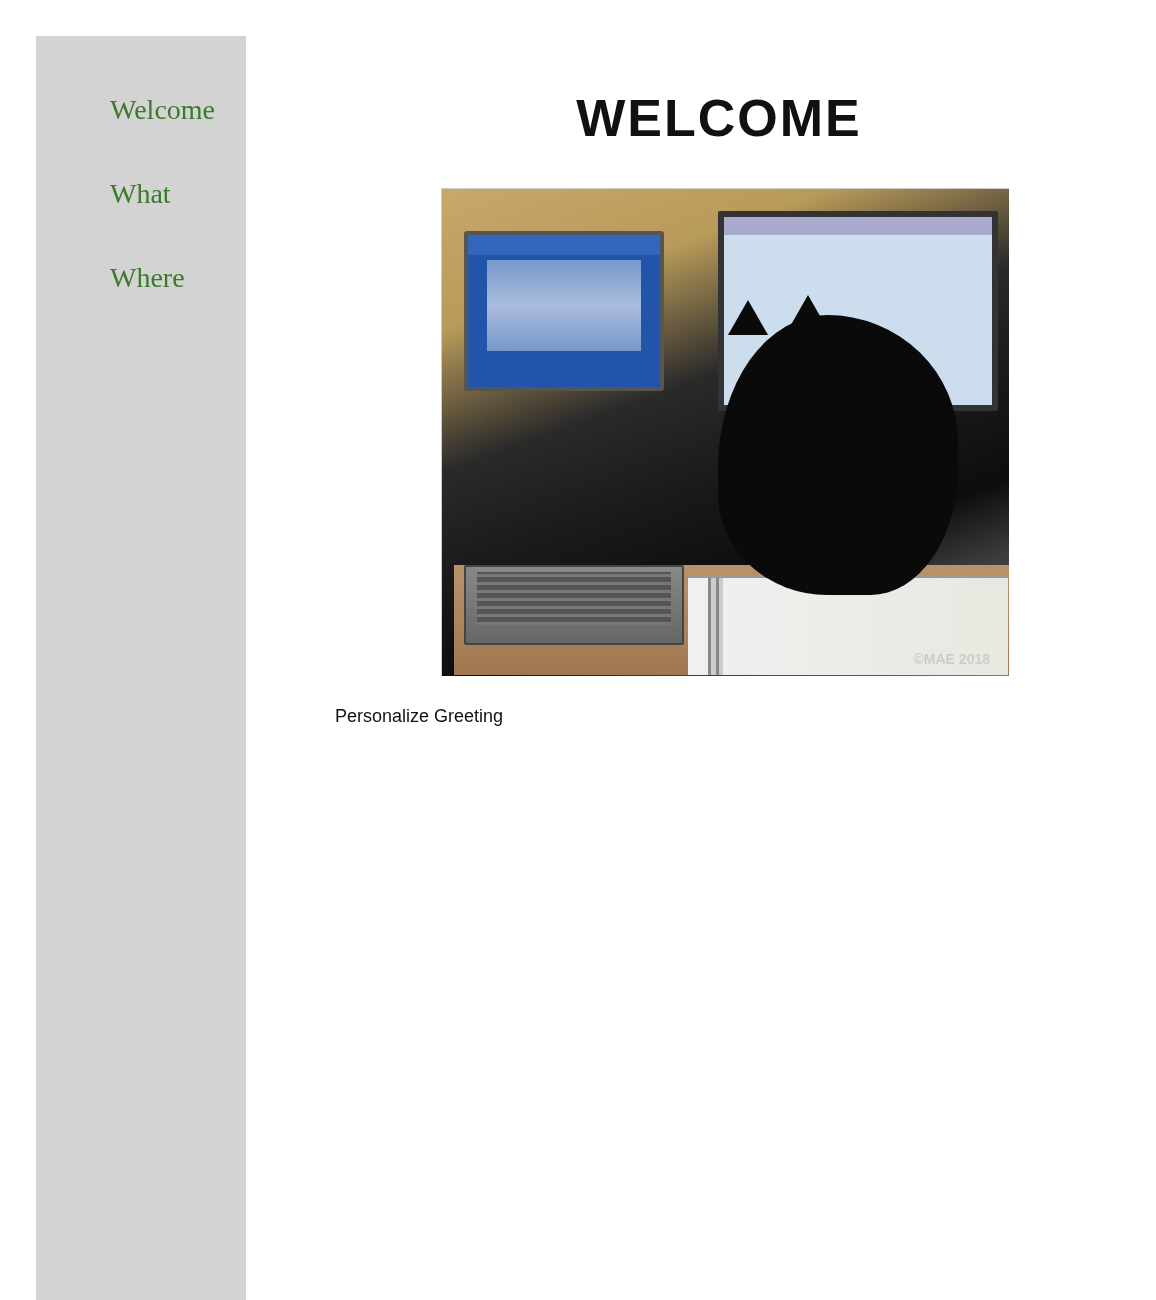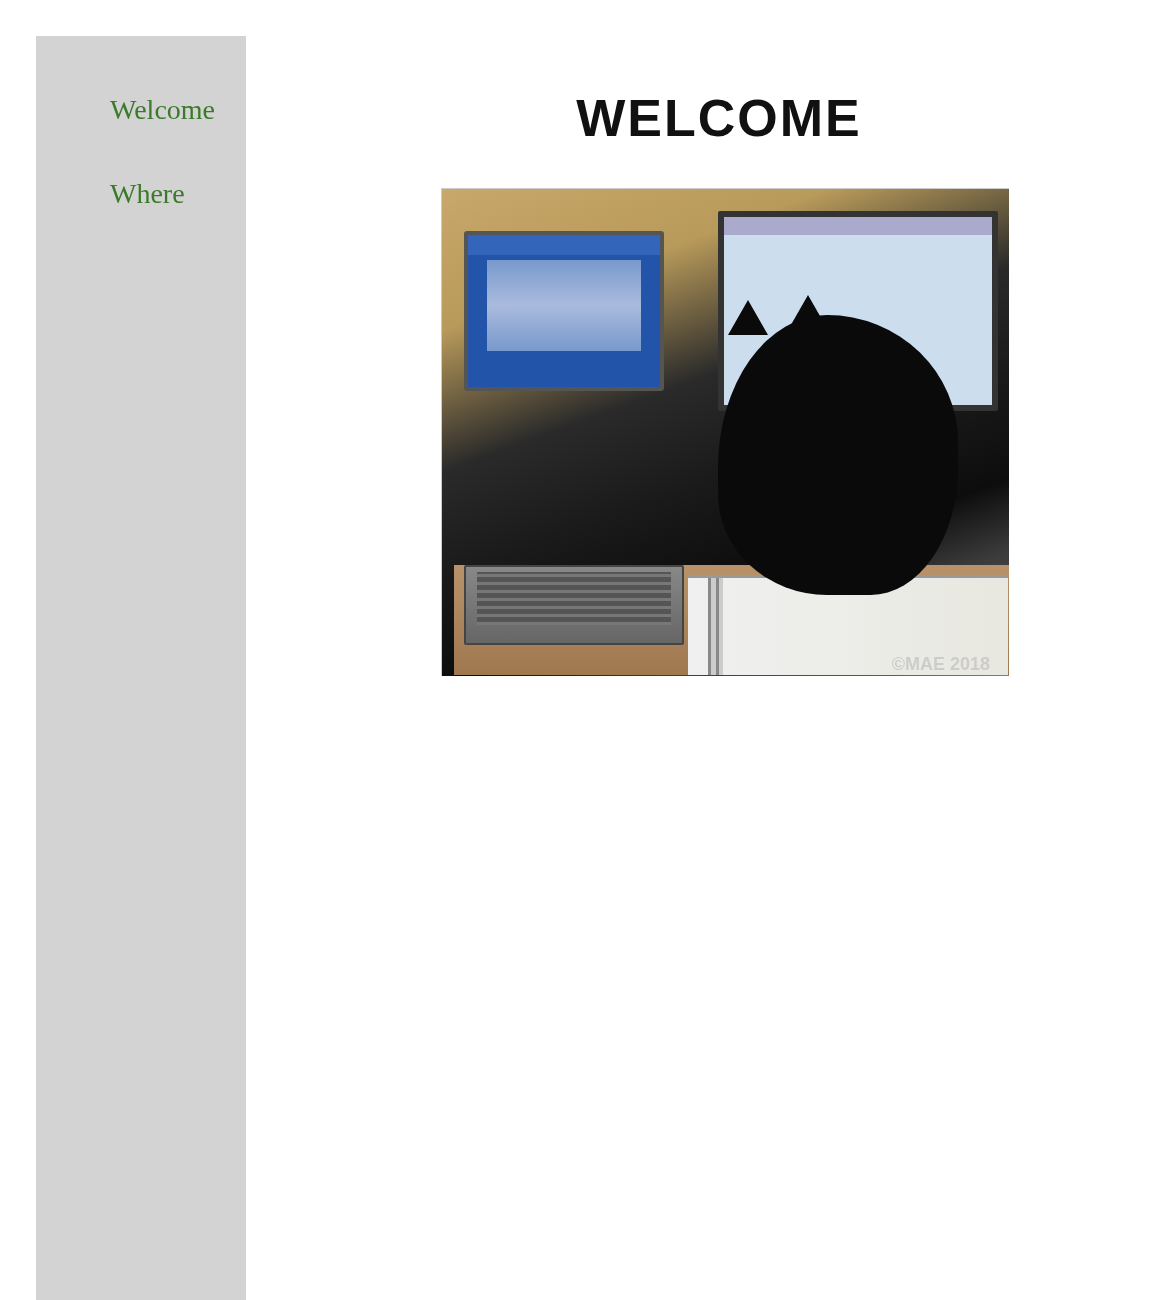--- a/index.html
+++ b/index.html
@@ -222,24 +222,24 @@
         #777 0px,
         #777 3px,
         #555 3px,
         #555 8px
       );
     }
 
     
     .copyright-text {
       position: absolute;
-      bottom: 0;
+      bottom: 8px;
       right: 18px;
       color: #cccccc;
-      font-size: 18px;
+      font-size: 14px;
       font-family: Arial, sans-serif;
       font-weight: bold;
     }
 
     
     .table-surface {
       position: absolute;
       bottom: 0;
       left: 0;
       width: 100%;
@@ -258,20 +258,21 @@
       margin-left: 5px;
     }
   </style>
 </head>
 <body>
 
 <aside class="sidebar">
   <nav class="sidebar-nav">
 
   <a class="sidebar-item" href="#">Welcome</a>
+      <a class="sidebar-item" href="#">What</a>
       <a class="sidebar-item" href="#">Where</a>
     </nav>
 </aside>
 
 <main class="main-content">
   <h1 class="page-title">WELCOME</h1>
 
   <div class="hero-image-container">
     <div class="hero-image">
       <div class="table-surface"></div>
@@ -279,13 +280,14 @@
       <div class="laptop-screen"></div>
       <div class="keyboard"></div>
       <div class="notebook"></div>
       <div class="cat-silhouette"></div>
       <div class="cat-ear-left"></div>
       <div class="cat-ear-right"></div>
       <span class="copyright-text">©MAE 2018</span>
     </div>
   </div>
 
+  <a class="personalize-link" href="#">Personalize Greeting</a>
 </main>
 
 </body></html>

